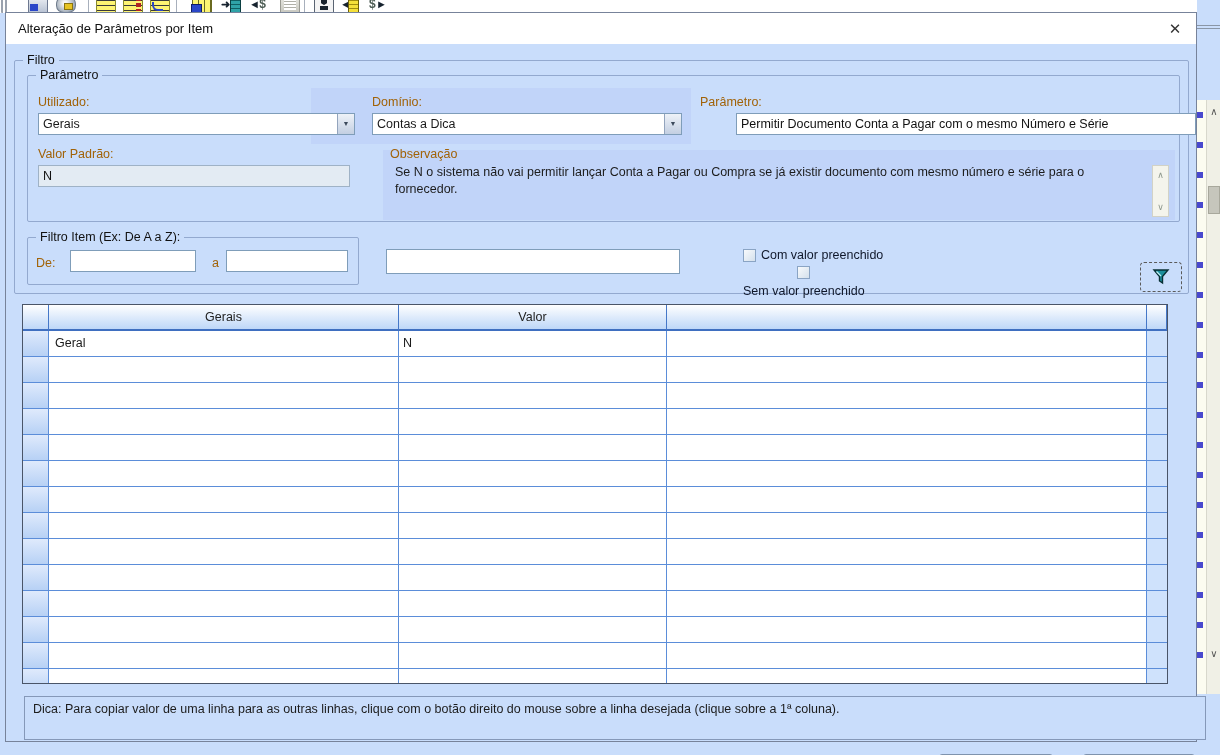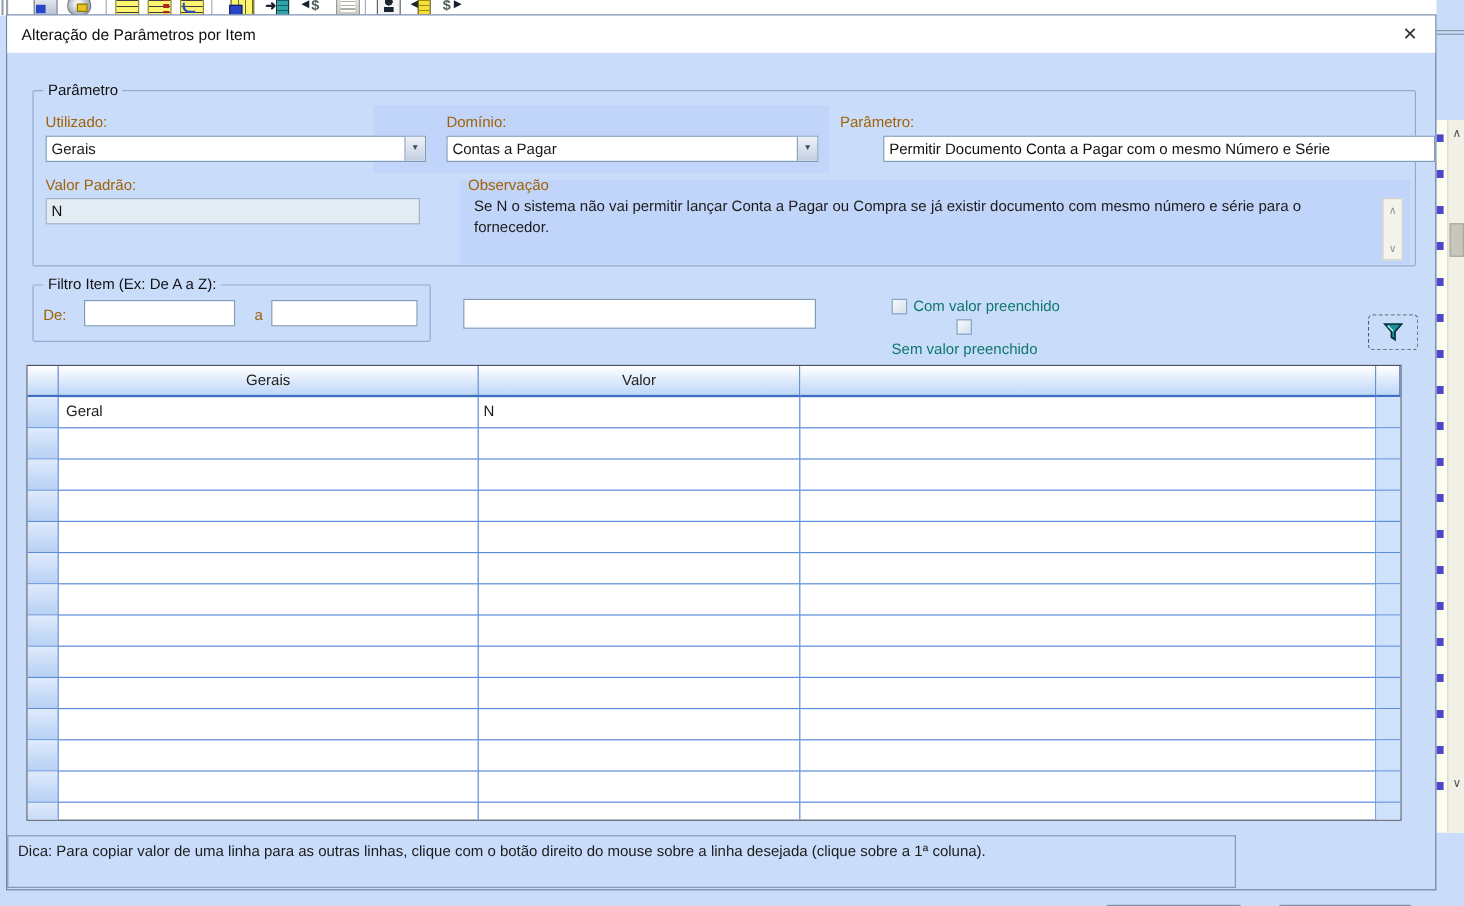--- a/index.html
+++ b/index.html
@@ -62,38 +62,38 @@
   .combo { position:absolute; height:22px; border:1px solid #7f9db9; background:#fff; display:flex; }
   .combo .value { flex:1; padding:3px 4px 0 4px; font-size:12.5px; overflow:hidden; white-space:nowrap; }
   .combo .drop { width:17px; height:100%; background:linear-gradient(#eef2f8,#c3cfe2); border-left:1px solid #93a4bd; text-align:center; font-size:7px; color:#3c4a5c; line-height:20px; cursor:pointer; }
 
   .obs-text { position:absolute; font-size:12.5px; line-height:17px; color:#1c1c1c; }
   .obs-scroll { position:absolute; width:17px; background:#f4f4ec; border:1px solid #d2d2c6; }
   .obs-arrow { position:absolute; left:0; width:15px; height:14px; text-align:center; font-size:9px; color:#8e988e; line-height:14px; }
 
   .checkbox-row { position:absolute; display:flex; align-items:center; gap:5px; }
   .checkbox-box { width:13px; height:13px; border:1px solid #8aa4c4; background:linear-gradient(135deg,#f8fafc,#d4e0ec); }
-  .checkbox-label { font-size:12.5px; color:#0f766e; }
+  .checkbox-label { font-size:12.5px; color:#0f172a; }
 
   .funnel-btn { position:absolute; width:42px; height:30px; border:1px dashed #5a5a5a; border-radius:4px; background:transparent; display:flex; align-items:center; justify-content:center; cursor:pointer; }
 
   
   .grid { position:absolute; left:16px; top:291px; width:1146px; height:380px; border:1px solid #4a5568; background:#fff; overflow:hidden; }
   .g-row { display:flex; height:26px; }
   .g-cell { border-right:1px solid #5b8dd9; border-bottom:1px solid #5b8dd9; overflow:hidden; white-space:nowrap; }
   .g-head .g-cell { background:linear-gradient(#ffffff,#bed7f8); border-right:1px solid #4577c8; border-bottom:2px solid #3f6fc0; text-align:center; padding-top:5px; color:#222; }
   .g-sel { width:26px; background:linear-gradient(#dfeafc,#b7d1f5); }
   .g-c1 { width:350px; padding:5px 0 0 6px; }
   .g-c2 { width:268px; padding:5px 0 0 4px; }
   .g-c3 { width:480px; }
   .g-c4 { width:20px; background:#cfe2fc; border-right:none; }
   .g-head .g-c1, .g-head .g-c2 { padding-left:0; }
 
   
-  .hint-panel { position:absolute; left:0; top:683px; width:1024px; height:44px; background:#c9ddfb; border:1px solid #8598b8; }
+  .hint-panel { position:absolute; left:18px; top:683px; width:1182px; height:44px; background:#c9ddfb; border:1px solid #8598b8; }
   .hint-text { position:absolute; left:8px; top:4px; width:880px; font-size:12.5px; line-height:17px; color:#1c1c1c; }
   .dlg-btn { position:absolute; top:9px; width:114px; height:26px; border:1px solid #7f93ad; border-radius:3px;
      background:linear-gradient(#ffffff,#dfe9f7 45%, #ccdcf2); font-family:"Liberation Sans",sans-serif; font-size:12.5px; color:#111; cursor:pointer;margin-top:48px; }
   .dlg-btn span { display:block; }
   .dlg-btn span::first-letter { text-decoration:underline; }
 </style>
 </head>
 <body>
 
 <div class="page">
@@ -128,36 +128,39 @@
       <div class="rb-arrow" style="top:546px">∨</div>
     </div>
   </div>
 
   <div class="dialog">
     <div class="titlebar">
       <span class="title-text">Alteração de Parâmetros por Item</span>
       <span class="close-btn">✕</span>
     </div>
 
+    <div class="groupbox" style="left:8px; top:47px; width:1175px; height:234px;">
+      <span class="legend">Filtro</span>
+    </div>
 
     <div class="groupbox" style="left:21px; top:62px; width:1153px; height:147px;">
       <span class="legend">Parâmetro</span>
     </div>
     <div class="tint-panel" style="left:305px; top:75px; width:380px; height:56px;"></div>
     <div class="tint-panel" style="left:377px; top:137px; width:792px; height:70px;"></div>
 
     <span class="fld-label" style="left:32px; top:82px;">Utilizado:</span>
     <div class="combo" style="left:32px; top:100px; width:317px;">
       <span class="value">Gerais</span>
       <span class="drop">▼</span>
     </div>
 
     <span class="fld-label" style="left:366px; top:82px;">Domínio:</span>
     <div class="combo" style="left:366px; top:100px; width:310px;">
-      <span class="value">Contas a Pagar</span>
+      <span class="value">Contas a Dica</span>
       <span class="drop">▼</span>
     </div>
 
     <span class="fld-label" style="left:694px; top:82px;">Parâmetro:</span>
     <input class="txt-input" style="left: 694px; top: 100px; width: 460px; margin-left: 36px;" value="Permitir Documento Conta a Pagar com o mesmo Número e Série">
 
     <span class="fld-label" style="left:32px; top:134px;">Valor Padrão:</span>
     <input class="txt-input disabled" style="left: 32px; top: 152px; width: 312px;" value="N">
 
     <span class="fld-label" style="left:384px; top:134px;">Observação</span>

